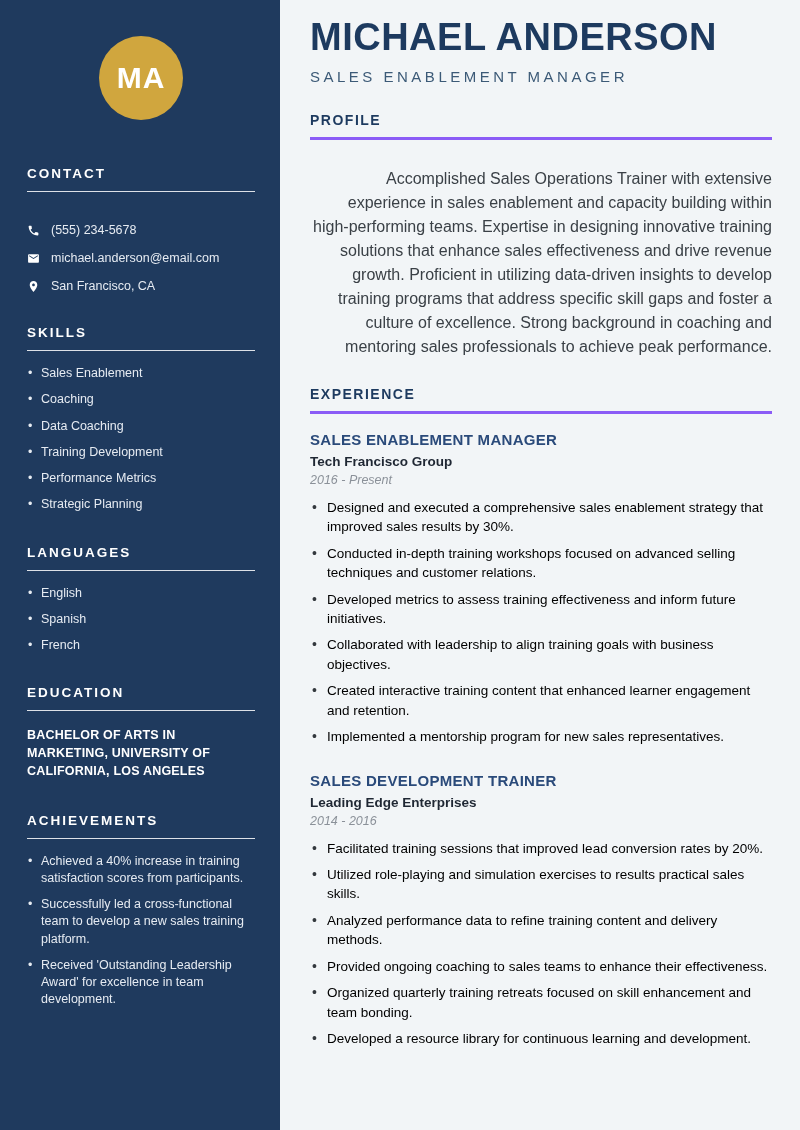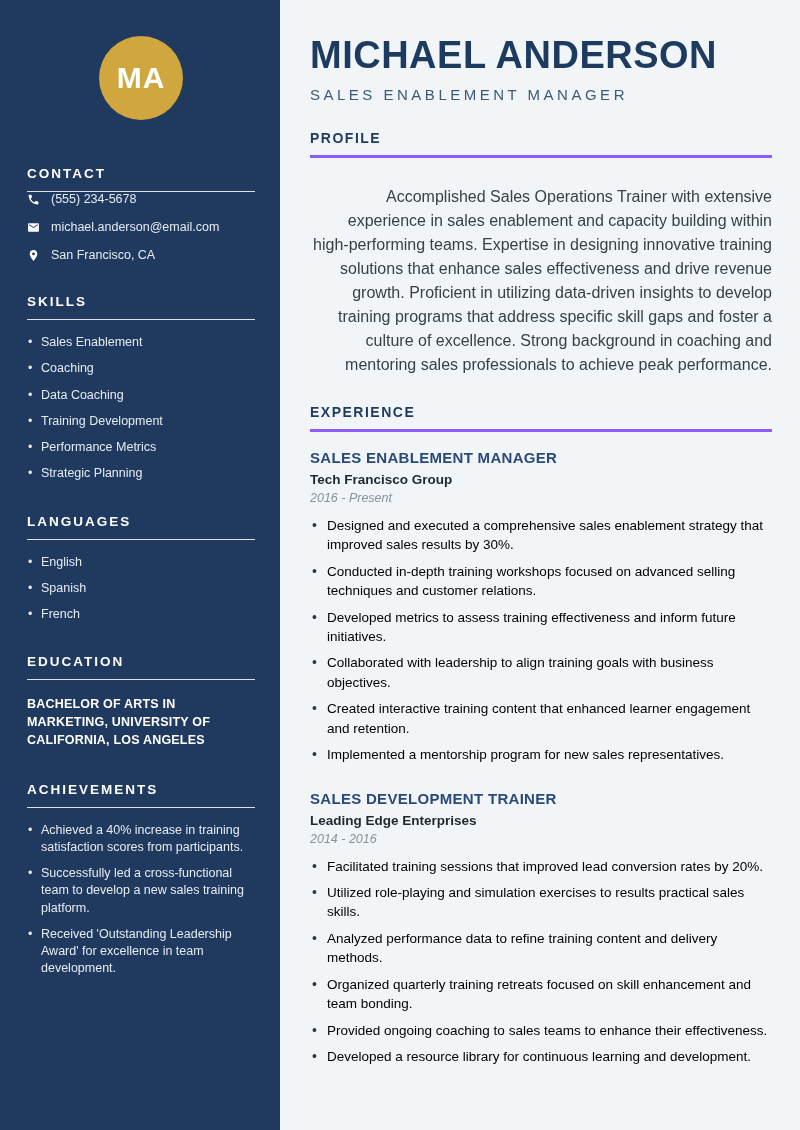--- a/index.html
+++ b/index.html
@@ -36,21 +36,21 @@
     margin:0 auto;
     display:flex;align-items:center;justify-content:center;
     color:#fff;font-size:30px;font-weight:bold;letter-spacing:1px;
   }
   .side-section{margin-top:32px;}
   .side-section:first-of-type{margin-top:46px;}
   .side-heading{
     font-size:13.5px;font-weight:bold;letter-spacing:2px;color:#fff;
   }
   .rule{height:1px;background:rgba(255,255,255,.85);margin-top:10px;}
-  .contact-list{margin-top:0;}
+  .contact-list{margin-top:31px;}
   .contact-row{
     display:flex;align-items:center;gap:11px;
     margin-bottom:14px;
     font-size:12.5px;color:var(--sidebar-text);
   }
   .contact-row .cicon{width:13px;height:13px;display:inline-flex;flex:0 0 13px;}
   .contact-row svg{width:13px;height:13px;fill:#fff;}
   ul.side-list{list-style:none;margin-top:14px;}
   ul.side-list li{
     position:relative;padding-left:14px;
@@ -66,21 +66,21 @@
     text-transform:uppercase;line-height:1.42;
     letter-spacing:.2px;
   }
   ul.achv-list li{margin-bottom:9px;line-height:1.38;}
 
   
   .main{
     flex:1;
     height:1130px;
     background:var(--main-bg);
-    padding:35px 28px 0 30px;
+    padding:17px 28px 0 30px;
   }
   .name{
     font-size:38px;font-weight:bold;color:var(--navy);
     letter-spacing:.5px;line-height:1.1;
   }
   .job-subtitle{
     margin-top:9px;
     font-size:15px;color:#3c5a77;letter-spacing:3.5px;
   }
   .main-section{margin-top:27px;}
@@ -227,20 +227,20 @@
     </div>
 
     <div class="job">
       <div class="job-title">SALES DEVELOPMENT TRAINER</div>
       <div class="job-company">Leading Edge Enterprises</div>
       <div class="job-dates">2014 - 2016</div>
       <ul class="job-bullets">
           <li>Facilitated training sessions that improved lead conversion rates by 20%.</li>
           <li>Utilized role-playing and simulation exercises to results practical sales skills.</li>
           <li>Analyzed performance data to refine training content and delivery methods.</li>
+          <li>Provided ongoing coaching to sales teams to enhance their effectiveness.</li>
           <li>Organized quarterly training retreats focused on skill enhancement and team bonding.</li>
-          <li>Provided ongoing coaching to sales teams to enhance their effectiveness.</li>
           <li>Developed a resource library for continuous learning and development.</li>
         </ul>
     </div>
   </section>
 
 </main>
 
 </body></html>

